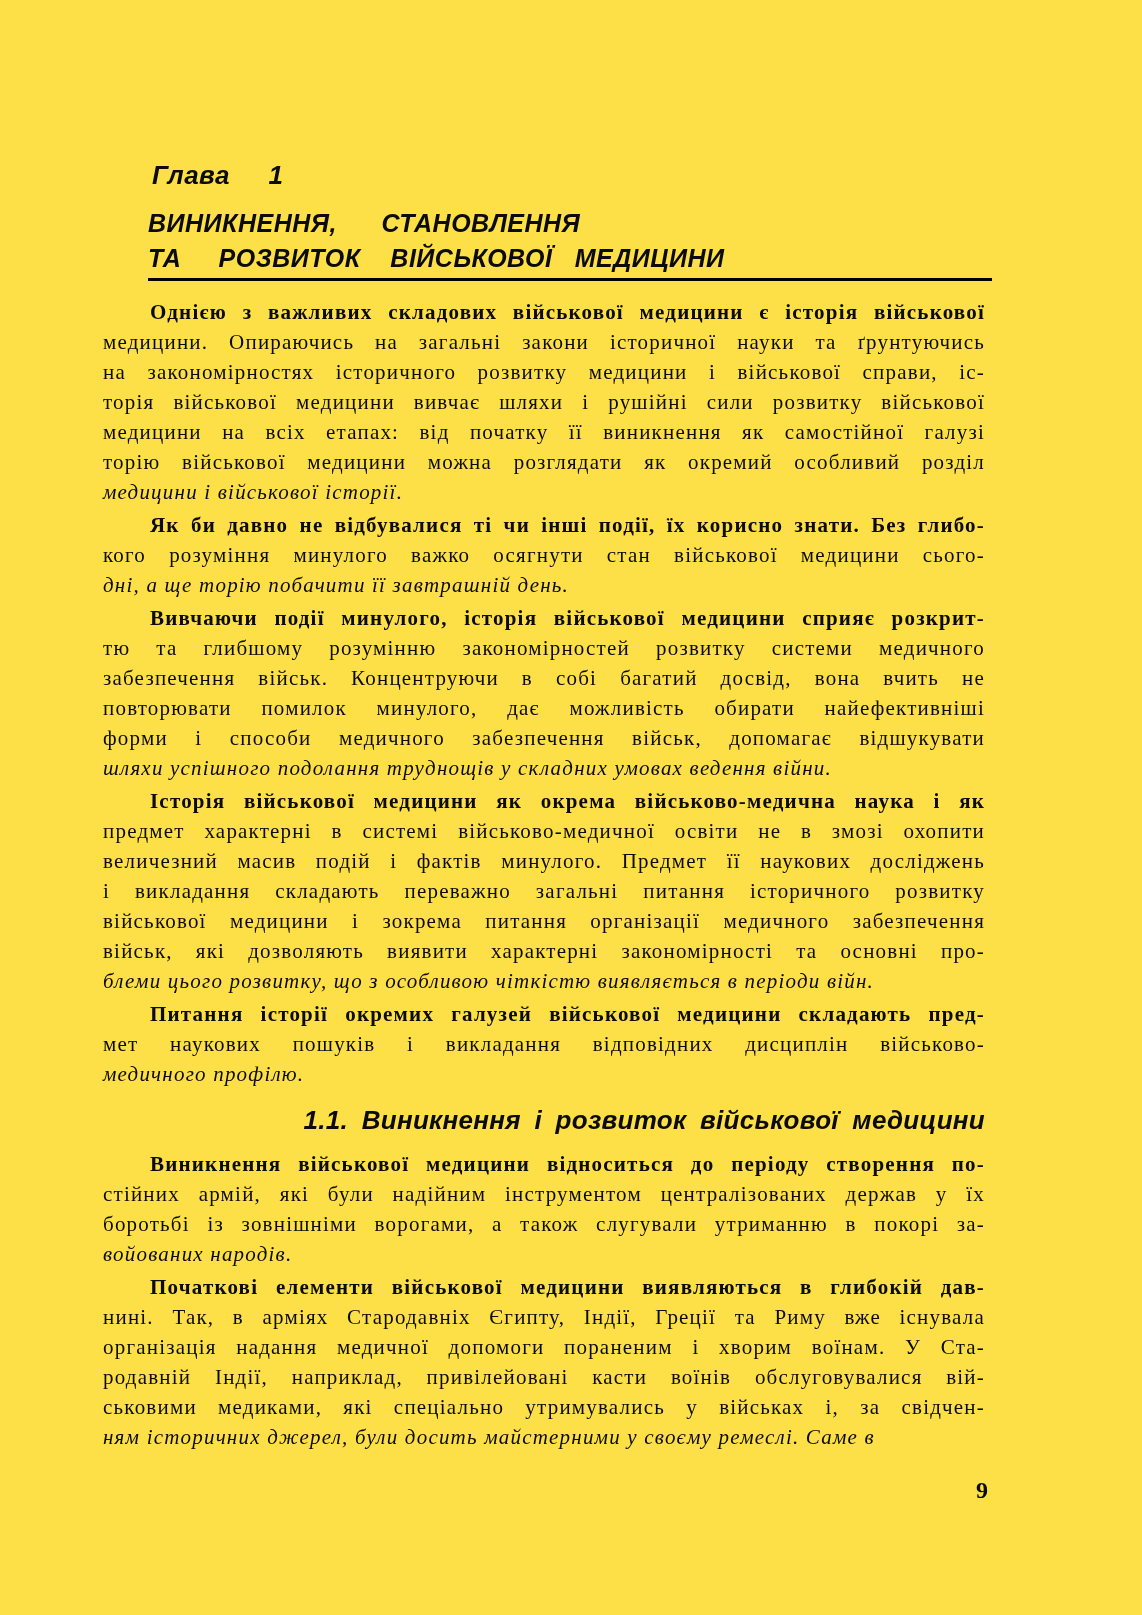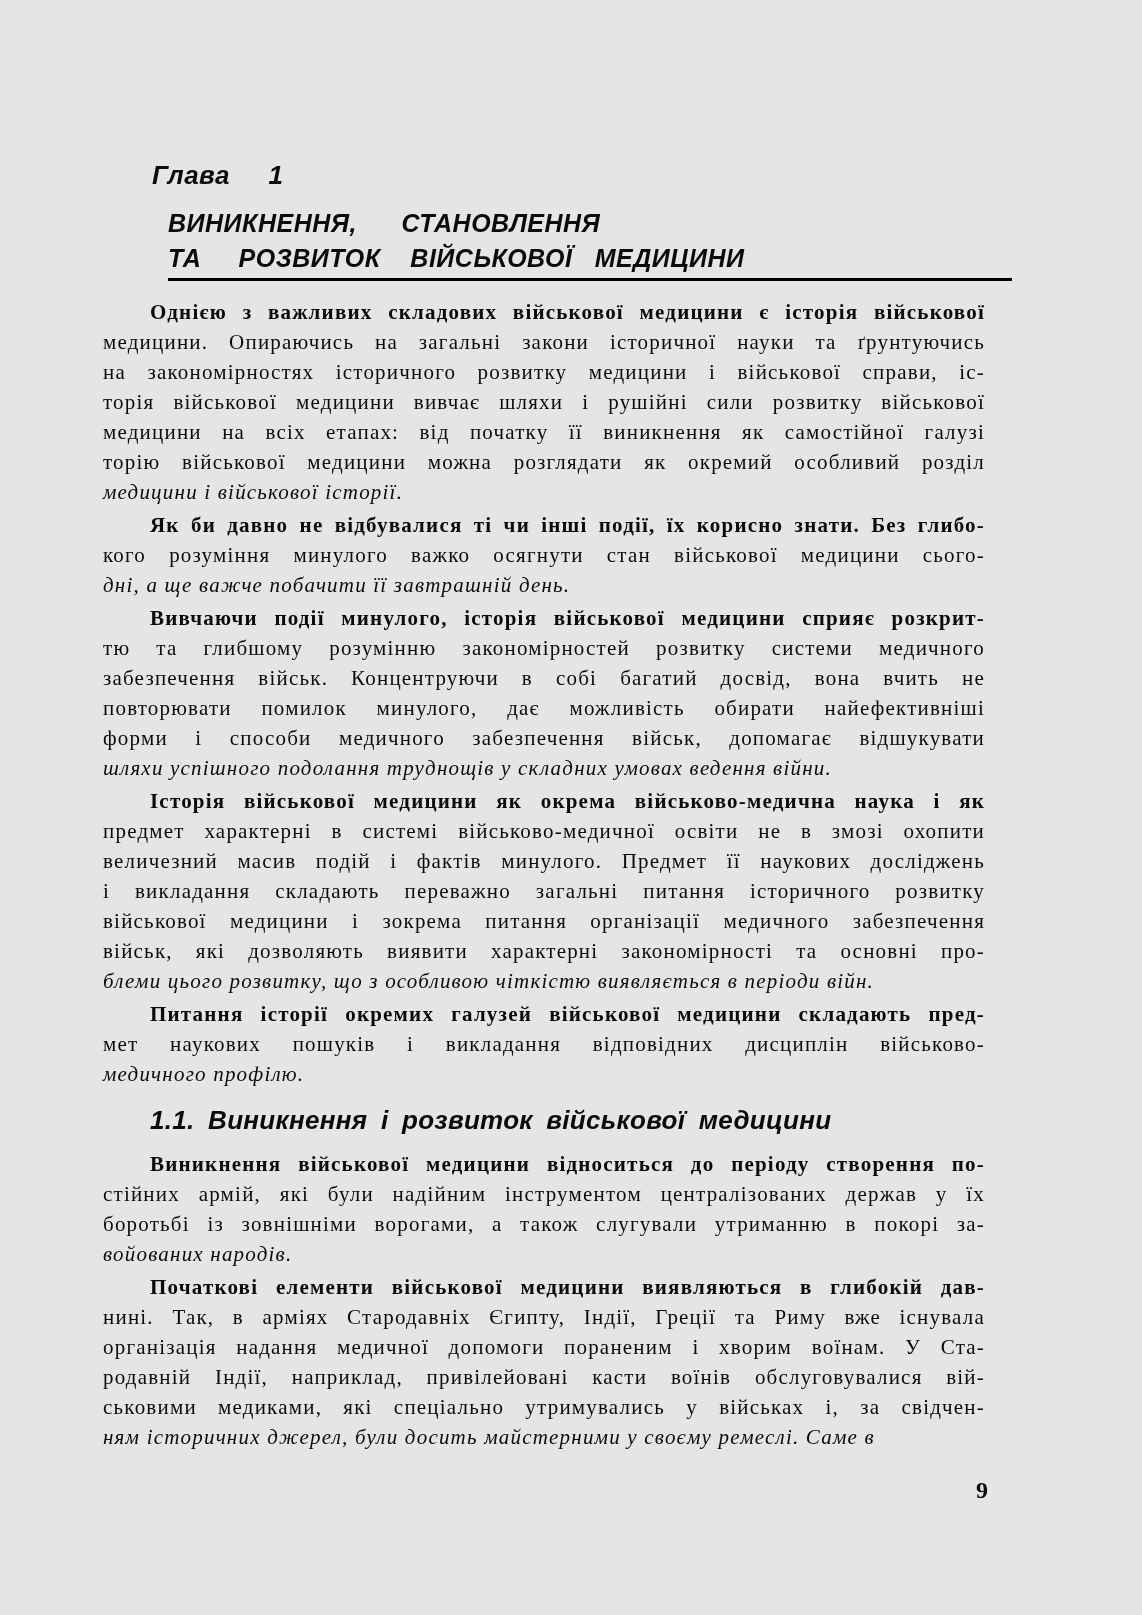--- a/index.html
+++ b/index.html
@@ -1,30 +1,30 @@
 <!DOCTYPE html>
 <html><head>
 <meta charset="utf-8">
 <style>
   html,body{margin:0;padding:0;background:#ffffff;}
   .page{
     position:relative;
     width:1142px;height:1615px;
-    background:#e5e5e5;
+    background:#fde047;
     color:#0b0b0b;
     overflow:hidden;
   }
   .chapter-label{
     position:absolute;left:152px;top:160px;
     font:italic 700 26px/30px "Liberation Sans",sans-serif;
     letter-spacing:.5px;
     white-space:pre;
   }
   .chapter-title{
-    position:absolute;left:168px;top:206px;width:844px;
+    position:absolute;left:148px;top:206px;width:844px;
   }
   .title-line{
     font:italic 700 25px/35px "Liberation Sans",sans-serif;
     letter-spacing:.5px;
     white-space:pre;
   }
   .title-underline{
     height:0;border-bottom:3.5px solid #000;margin-top:2px;
   }
   .page-body{
@@ -39,20 +39,21 @@
     white-space:normal;
   }
   .line.first{text-indent:47px;font-weight:bold;}
   .line.last{text-align-last:left;font-style:italic;}
   .section-heading{
     margin:15px 0 13px 0;
     font:italic 700 26px/32px "Liberation Sans",sans-serif;
     text-indent:47px;
     word-spacing:6px;
     letter-spacing:.3px;
+    text-align:right;
   }
   .page-number{
     position:absolute;left:976px;top:1477px;
     font:700 24px/26px "Liberation Serif","DejaVu Serif",serif;
   }
 </style>
 </head>
 <body>
 
 <div class="page">
@@ -71,21 +72,21 @@
         <div class="line">медицини. Опираючись на загальні закони історичної науки та ґрунтуючись</div>
         <div class="line">на закономірностях історичного розвитку медицини і військової справи, іс-</div>
         <div class="line">торія військової медицини вивчає шляхи і рушійні сили розвитку військової</div>
         <div class="line">медицини на всіх етапах: від початку її виникнення як самостійної галузі</div>
         <div class="line">торію військової медицини можна розглядати як окремий особливий розділ</div>
         <div class="line last">медицини і військової історії.</div>
       </div>
     <div class="paragraph">
         <div class="line first">Як би давно не відбувалися ті чи інші події, їх корисно знати. Без глибо-</div>
         <div class="line">кого розуміння минулого важко осягнути стан військової медицини сього-</div>
-        <div class="line last">дні, а ще важче побачити її завтрашній день.</div>
+        <div class="line last">дні, а ще торію побачити її завтрашній день.</div>
       </div>
     <div class="paragraph">
         <div class="line first">Вивчаючи події минулого, історія військової медицини сприяє розкрит-</div>
         <div class="line">тю та глибшому розумінню закономірностей розвитку системи медичного</div>
         <div class="line">забезпечення військ. Концентруючи в собі багатий досвід, вона вчить не</div>
         <div class="line">повторювати помилок минулого, дає можливість обирати найефективніші</div>
         <div class="line">форми і способи медичного забезпечення військ, допомагає відшукувати</div>
         <div class="line last">шляхи успішного подолання труднощів у складних умовах ведення війни.</div>
       </div>
     <div class="paragraph">

